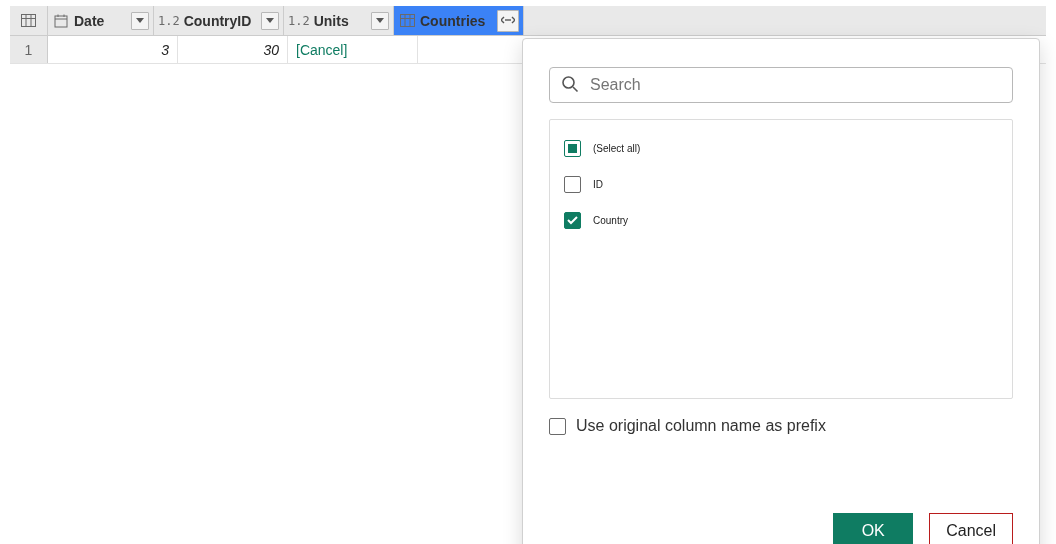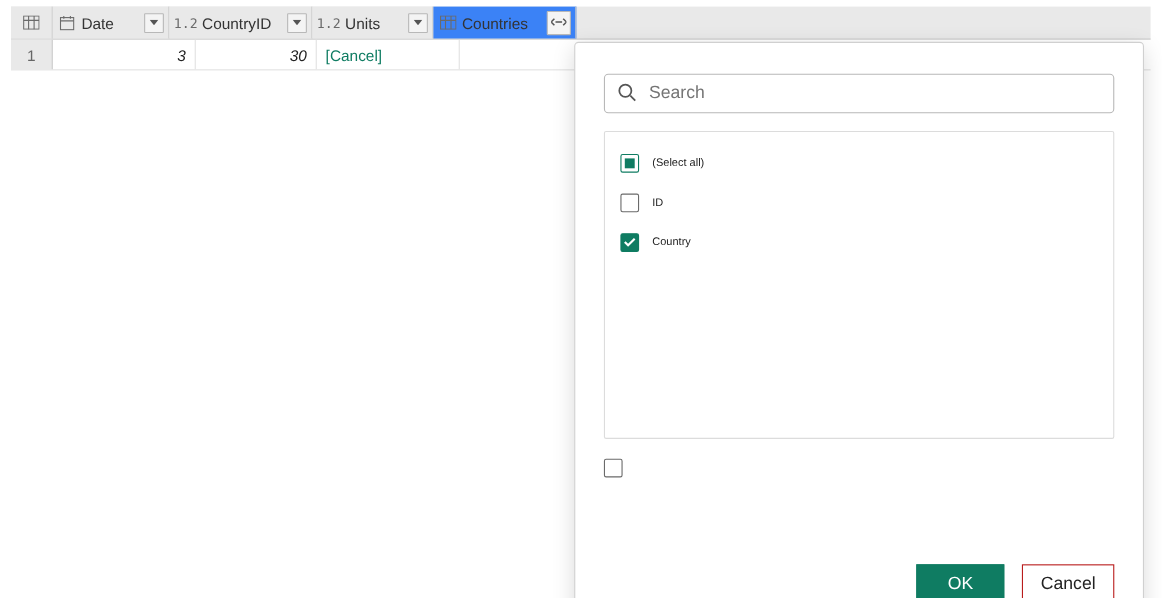--- a/index.html
+++ b/index.html
@@ -8,21 +8,21 @@
 
   
   .grid { position: absolute; top: 6px; left: 10px; right: 10px; }
   .header { display: flex; height: 30px; background: #e9e9e9; border-bottom: 1px solid #ccc; }
   .hcell { display: flex; align-items: center; border-right: 1px solid #ccc; background: #e9e9e9; padding: 0 4px; gap: 4px; white-space: nowrap; }
   .hcell.rownum { width: 38px; justify-content: center; }
   .hcell.date   { width: 106px; }
   .hcell.cid    { width: 130px; }
   .hcell.units  { width: 110px; }
   .hcell.countries { width: 130px; background: #3b82f6; }
-  .hcell .label { flex: 1; color: #333; }
+  .hcell .label { flex: 1; color: #333; font-weight: bold; }
   .typetag { font-family: Consolas, monospace; font-size: 12px; color: #6a6a6a; }
 
   .dd-btn { width: 18px; height: 18px; border: 1px solid #b8b8b8; background: #f4f4f4; display: flex; align-items:center; justify-content:center; border-radius:1px; }
   .dd-btn svg { display:block; }
   .tbl-icon { width:18px; display:flex; align-items:center; justify-content:center; color:#6a6a6a; }
   .cal-icon { width:18px; display:flex; align-items:center; justify-content:center; color:#6a6a6a; }
   .expand-btn { width:22px; height:22px; border:1px solid #b8b8b8; background:#f4f4f4; display:flex; align-items:center; justify-content:center; border-radius:1px; margin-left:auto; }
 
   
   .datarow { display:flex; height:28px; border-bottom:1px solid #e2e2e2; }
@@ -172,20 +172,21 @@
           <svg width="11" height="9" viewBox="0 0 11 9">
               <path d="M1 4 L4 7 L10 1" fill="none" stroke="#fff" stroke-width="2"></path>
             </svg>
         </span>
         <span>Country</span>
       </div>
     </div>
 
     <div class="prefixrow">
       <span class="cb unchecked"></span>
+      <span>Use original column name as prefix</span>
     </div>
 
     <div class="spacer"></div>
 
     <div class="btnrow">
       <button class="btn primary">OK</button>
       <button class="btn secondary">Cancel</button>
     </div>
   </div>
 </div>

